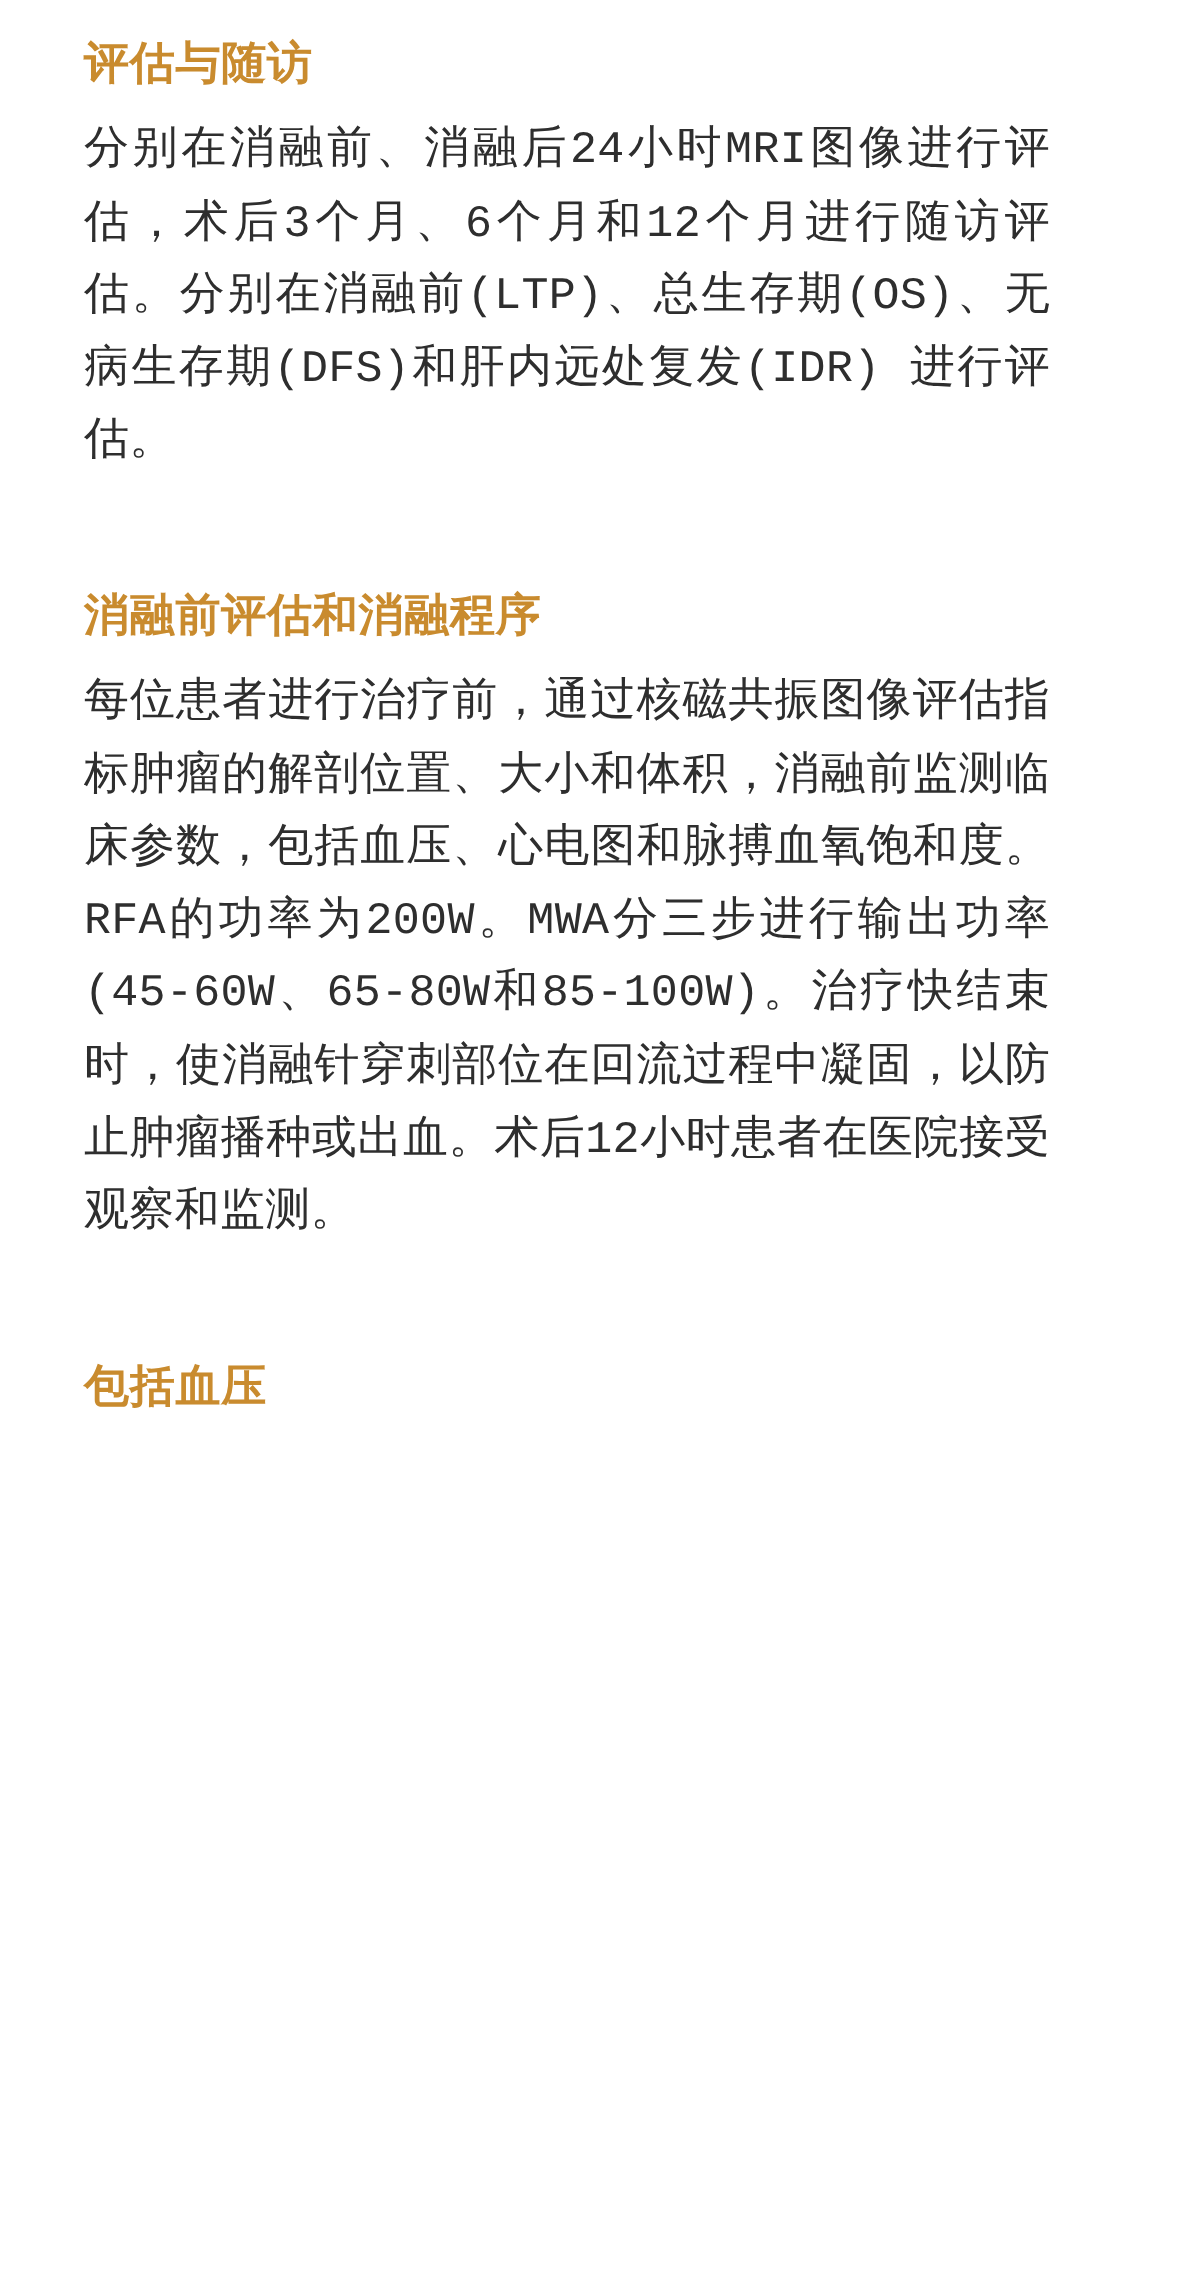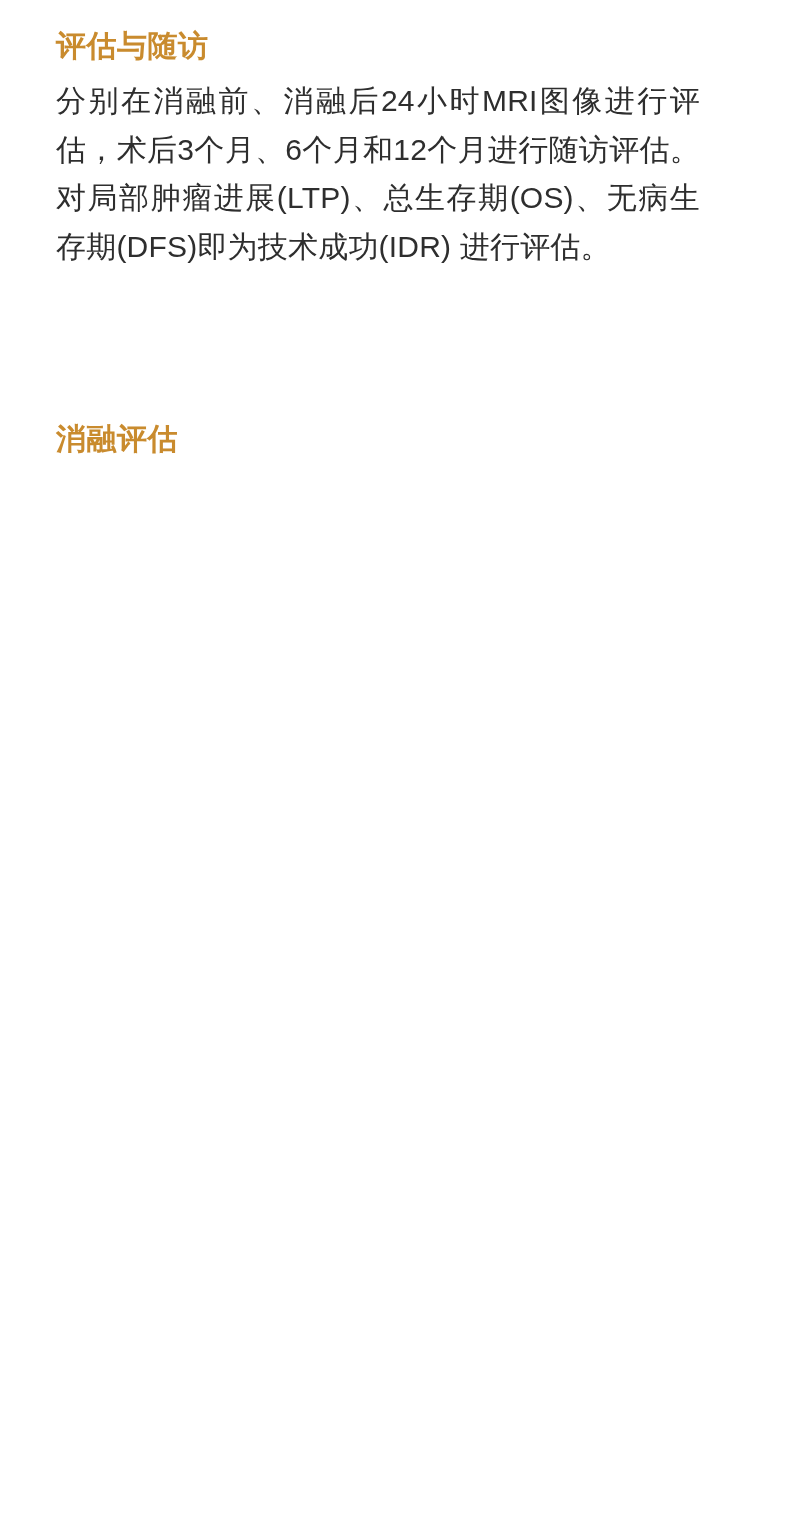--- a/index.html
+++ b/index.html
@@ -13,20 +13,21 @@
     font-family: "Liberation Sans", "DejaVu Sans", sans-serif;
     color: #2b2b2b;
     overflow: hidden;
   }
   .page {
     width: 756px;
     height: 1518px;
     box-sizing: border-box;
     padding: 26px 56px 0 56px;
     position: relative;
+    font-family: Liberation Mono, monospace;
   }
   .section {
     margin-bottom: 0;
   }
   .section-heading {
     color: #c98b2e;
     font-size: 30px;
     font-weight: bold;
     letter-spacing: 0.5px;
     line-height: 1.3;
@@ -44,25 +45,29 @@
   .gap-1 { height: 74px; }
   .gap-2 { height: 74px; }
 </style>
 </head>
 <body>
 
 <div class="page">
 
   <div class="section">
     <h2 class="section-heading">评估与随访</h2>
-    <p class="section-body">分别在消融前、消融后24小时MRI图像进行评估，术后3个月、6个月和12个月进行随访评估。对局部肿瘤进展(LTP)、总生存期(OS)、无病生存期(DFS)即为技术成功(IDR) 进行评估。</p>
+    <p class="section-body">分别在消融前、消融后24小时MRI图像进行评估，术后3个月、6个月和12个月进行随访评估。分别在消融前(LTP)、总生存期(OS)、无病生存期(DFS)和肝内远处复发(IDR) 进行评估。</p>
   </div>
 
   <div class="gap-1"></div>
 
+  <div class="section">
+    <h2 class="section-heading">消融前评估和消融程序</h2>
+    <p class="section-body">每位患者进行治疗前，通过核磁共振图像评估指标肿瘤的解剖位置、大小和体积，消融前监测临床参数，包括血压、心电图和脉搏血氧饱和度。RFA的功率为200W。MWA分三步进行输出功率(45-60W、65-80W和85-100W)。治疗快结束时，使消融针穿刺部位在回流过程中凝固，以防止肿瘤播种或出血。术后12小时患者在医院接受观察和监测。</p>
+  </div>
 
   <div class="gap-2"></div>
 
   <div class="section">
-    <h2 class="section-heading">消融评估</h2>
+    <h2 class="section-heading">包括血压</h2>
   </div>
 
 </div>
 
 </body></html>

